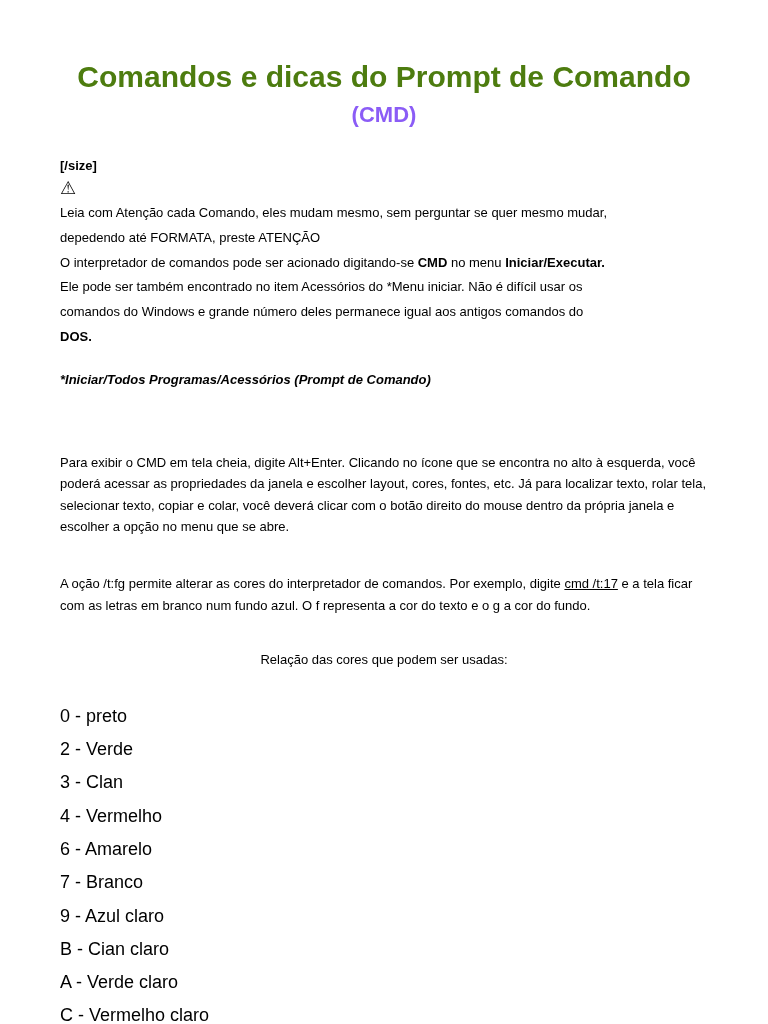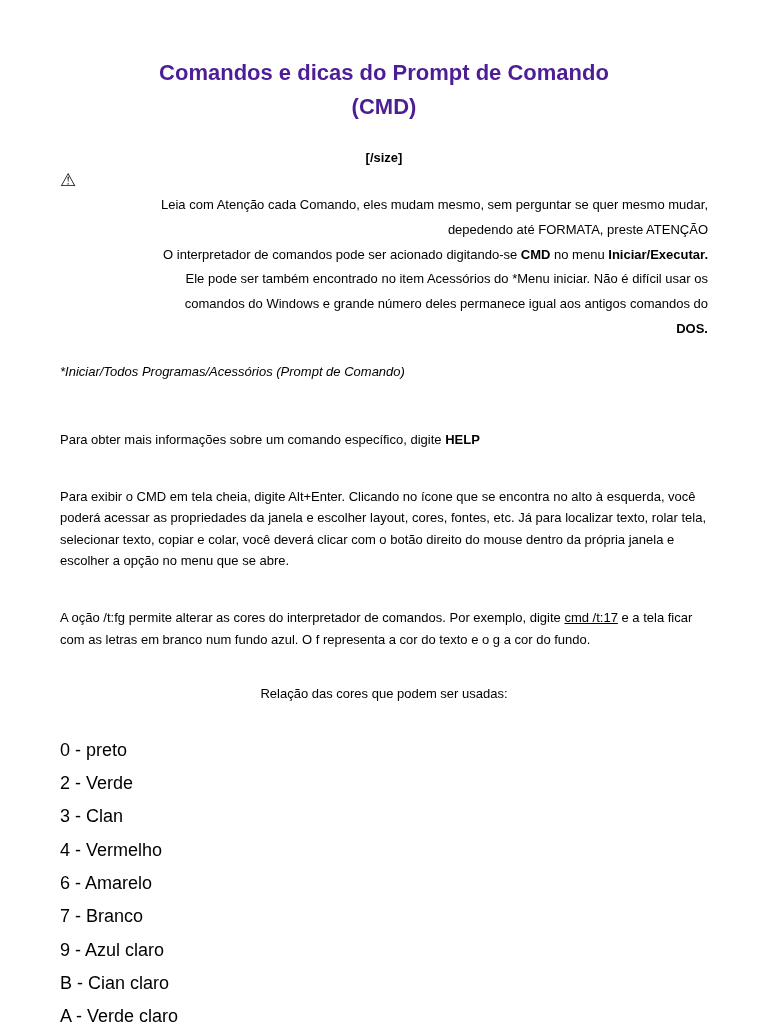--- a/index.html
+++ b/index.html
@@ -13,70 +13,68 @@
       font-family: Arial, sans-serif;
       font-size: 13px;
       color: #000000;
       width: 768px;
       min-height: 1024px;
       padding: 40px 60px;
     }
 
     .page-title {
       text-align: center;
-      color: #4c1d95;
-      font-size: 22px;
+      color: #4d7c0f;
+      font-size: 30px;
       font-weight: bold;
       margin-bottom: 8px;
       margin-top: 20px;
     }
 
     .page-subtitle {
       text-align: center;
-      color: #4c1d95;
+      color: #8b5cf6;
       font-size: 22px;
       font-weight: bold;
       margin-bottom: 30px;
     }
 
     .section {
       margin-bottom: 20px;
     }
 
     .size-tag {
       font-weight: bold;
       font-size: 13px;
       color: #000;
       margin-bottom: 4px;
-      text-align: center;
     }
 
     .warning-icon {
       font-size: 18px;
       margin-bottom: 4px;
       display: block;
     }
 
     .intro-text {
       line-height: 1.6;
       margin-bottom: 4px;
-      text-align: right;
     }
 
     .bold {
       font-weight: bold;
     }
 
     .highlight-section {
       margin-top: 24px;
       margin-bottom: 20px;
     }
 
     .menu-path {
-      font-weight: normal;
+      font-weight: bold;
       font-style: italic;
       font-size: 13px;
     }
 
     .info-block {
       margin-bottom: 20px;
       line-height: 1.7;
     }
 
     .underline {
@@ -123,25 +121,20 @@
     </p>
   </div>
 
   <div class="highlight-section">
     <p class="menu-path">*Iniciar/Todos Programas/Acessórios (Prompt de Comando)</p>
   </div>
 
   <br>
   <br>
 
-  <div class="info-block">
-    <p>
-      <span>Para obter mais informações sobre um comando específico, digite </span><span class="bold">HELP</span>
-    </p>
-  </div>
 
   <br>
 
   <div class="info-block">
     <p style="line-height:1.65;">Para exibir o CMD em tela cheia, digite Alt+Enter. Clicando no ícone que se encontra no alto à esquerda, você poderá acessar as propriedades da janela e escolher layout, cores, fontes, etc. Já para localizar texto, rolar tela, selecionar texto, copiar e colar, você deverá clicar com o botão direito do mouse dentro da própria janela e escolher a opção no menu que se abre.</p>
   </div>
 
   <br>
 
   <div class="info-block">

